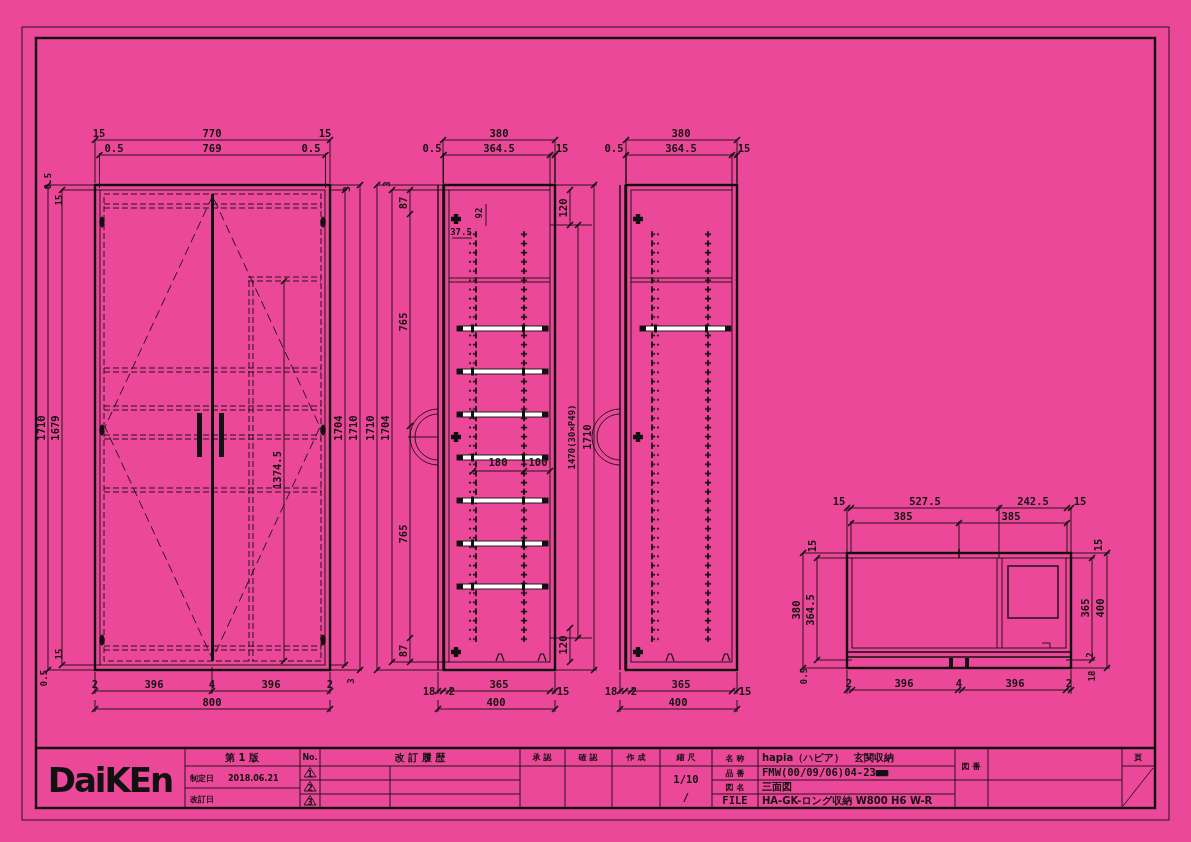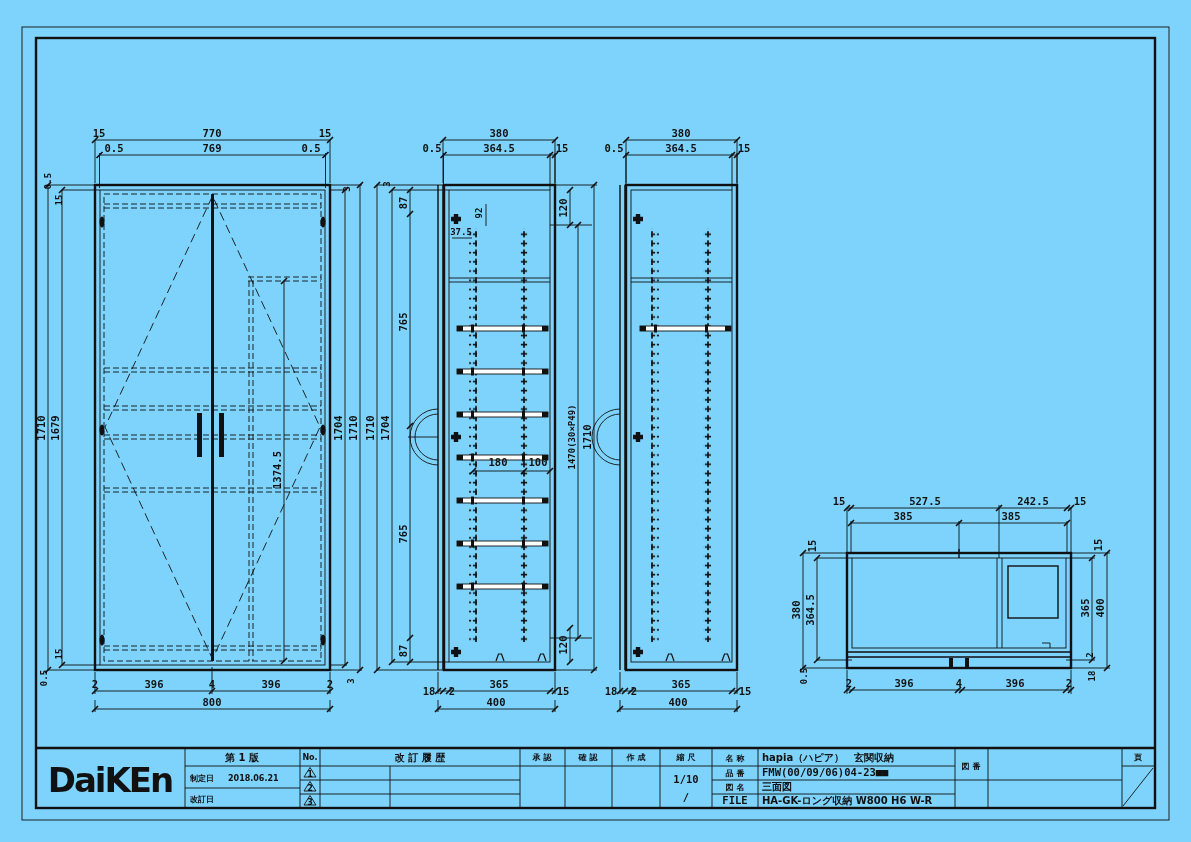--- a/index.html
+++ b/index.html
@@ -1,16 +1,16 @@
 <!DOCTYPE html>
 <html><head>
 <meta charset="utf-8">
 <style>
   html,body{margin:0;padding:0;background:#e8e8e8;}
-  .page{width:1191px;height:842px;background:#7dd3fc;position:relative;margin:0 auto;}
+  .page{width:1191px;height:842px;background:#ec4899;position:relative;margin:0 auto;}
   svg{display:block;}
   text{fill:#111;font-family:"DejaVu Sans Mono","Liberation Mono",monospace;font-weight:bold;}
   .dim{font-size:10.5px;}
   .dimS{font-size:9px;}
   .jp{font-family:"DejaVu Sans","Liberation Sans",sans-serif;font-size:10px;}
   .jpS{font-family:"DejaVu Sans","Liberation Sans",sans-serif;font-size:8px;}
   .logo{font-size:34px;letter-spacing:-2px;font-family:"DejaVu Sans","Liberation Sans",sans-serif;}
   .thick{stroke:#111;stroke-width:2.4;fill:none;}
   .med{stroke:#111;stroke-width:1.4;fill:none;}
   .thin{stroke:#111;stroke-width:0.9;fill:none;}

